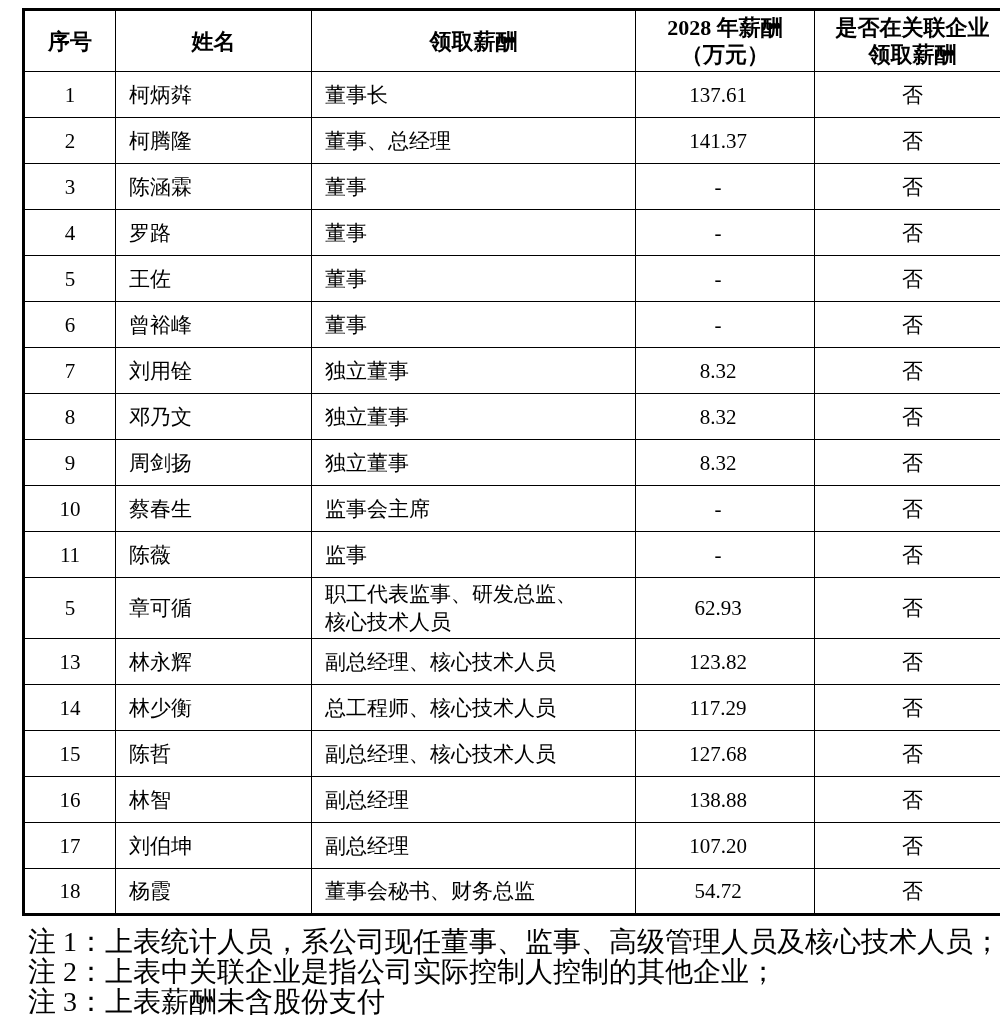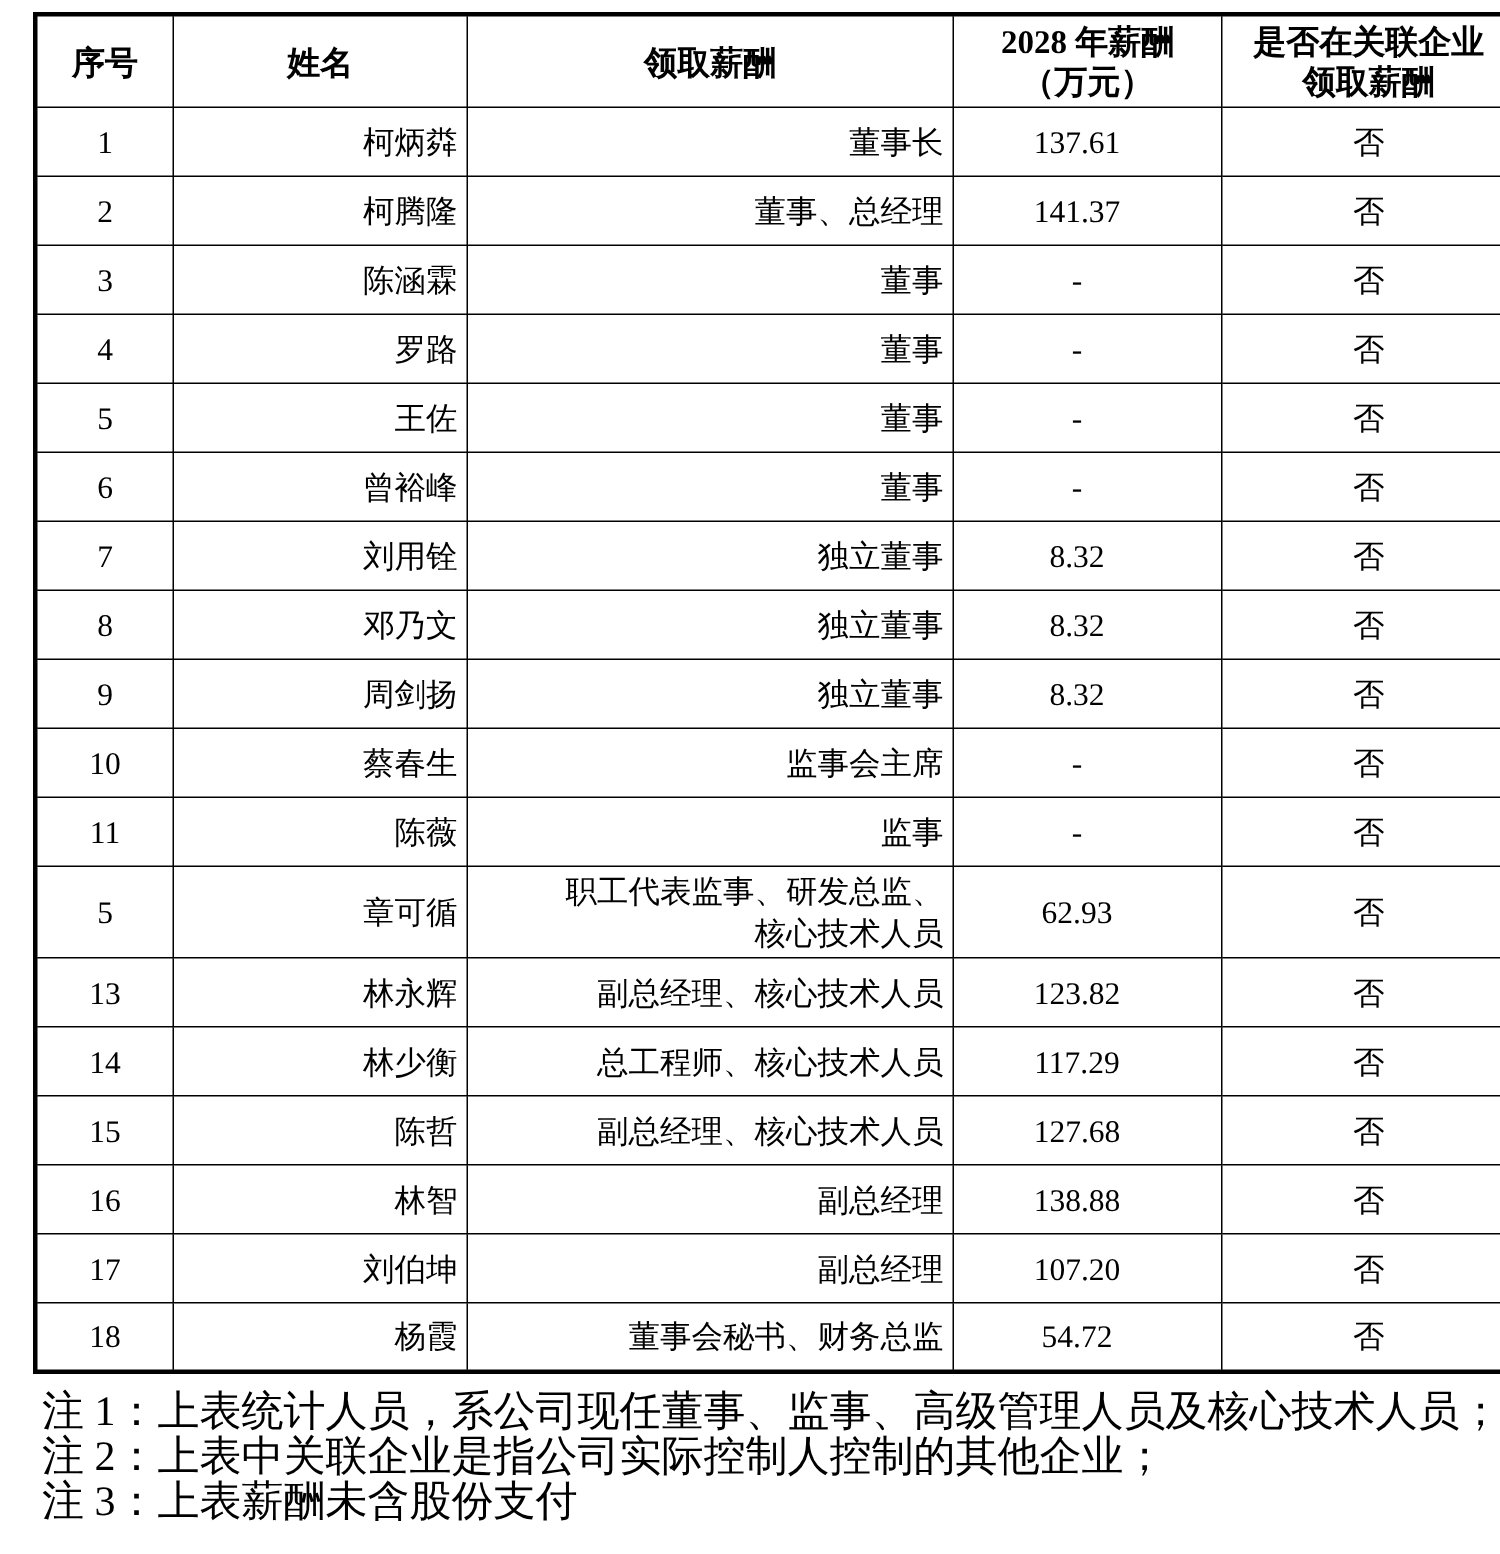--- a/index.html
+++ b/index.html
@@ -37,21 +37,21 @@
     text-align: center;
     padding: 2px 4px;
   }
   tbody td {
     font-size: 21px;
     line-height: 28px;
     height: 46px;
     padding: 2px 0;
   }
   .td-center { text-align: center; }
-  .td-left   { text-align: right;  padding-left: 13px; padding-right: 6px; }
+  .td-left   { text-align: left;  padding-left: 13px; padding-right: 6px; }
   .td-right  { text-align: center; padding-right: 14px; }
   .pos-cell  { white-space: pre-line; }
   .notes {
     width: 988px;
     box-sizing: border-box;
     padding: 11px 4px 0 6px;
     font-size: 28px;
     line-height: 30px;
   }
   .note-line { white-space: pre-wrap; }

